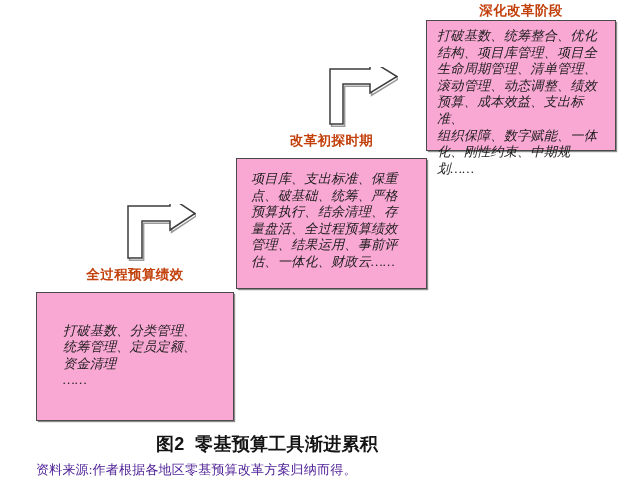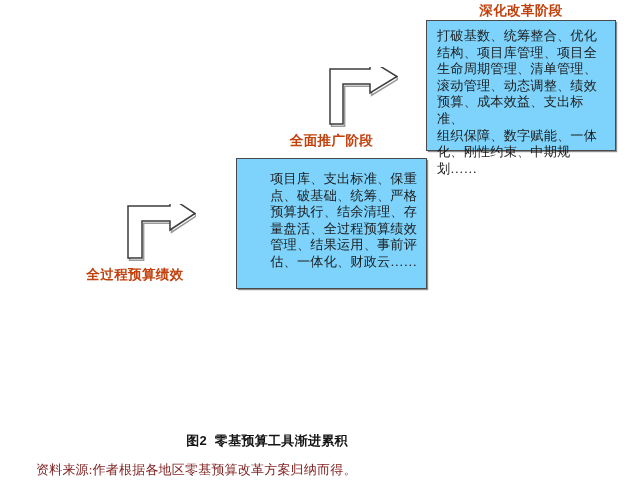--- a/index.html
+++ b/index.html
@@ -38,71 +38,72 @@
   }
   #label-stage-3 { left: 426px; top: 2px; width: 190px; }
   #label-stage-2 { left: 236px; top: 132px; width: 191px; }
   #label-stage-1 { left: 36px;  top: 266px; width: 198px; }
 
   
   .stage-box {
     position: absolute;
     box-sizing: border-box;
     border: 1px solid #4a4a4a;
-    background: #7dd3fc;
+    background: #f9a8d4;
     box-shadow: 1.5px 1.5px 0 -0.3px #8d8d8d;
+    font-style: italic;
   }
   .stage-box .box-text {
     font-family: "Liberation Serif", "DejaVu Serif", serif;
     font-size: 13.2px;
     line-height: 16.6px;
     color: #1d1d1d;
     letter-spacing: 0.15px;
     text-align: left;
     white-space: pre-line;
   }
 
   #box-stage-3 { left: 426px; top: 20px;  width: 190px; height: 131px; }
   #box-stage-3 .box-text { padding: 7px 9px 0 10px; }
 
   #box-stage-2 { left: 236px; top: 158px; width: 191px; height: 131px; }
-  #box-stage-2 .box-text { padding: 12px 9px 0 14px; text-align: right; }
+  #box-stage-2 .box-text { padding: 12px 9px 0 14px; }
 
   #box-stage-1 { left: 36px;  top: 292px; width: 198px; height: 129px; }
   #box-stage-1 .box-text { padding: 30px 9px 0 26px; line-height: 16.4px; }
 
   
   .elbow-arrow {
     position: absolute;
   }
   #arrow-stage1-to-stage2 { left: 126px; top: 204px; width: 70px; height: 58px; }
   #arrow-stage2-to-stage3 { left: 328px; top: 67px;  width: 70px; height: 61px; }
 
   
   #figure-caption {
     position: absolute;
     left: 0;
     top: 432px;
     width: 534px;
     text-align: center;
     font-family: "Liberation Sans", "DejaVu Sans", sans-serif;
     font-weight: bold;
-    font-size: 13px;
+    font-size: 18px;
     letter-spacing: 0.3px;
     color: #141414;
     white-space: pre;
   }
   #source-note {
     position: absolute;
     left: 36px;
     top: 461px;
     font-family: "Liberation Serif", "DejaVu Serif", serif;
     font-size: 13px;
     letter-spacing: 0.2px;
-    color: #7f1d1d;
+    color: #4c1d95;
     white-space: nowrap;
   }
 </style>
 </head>
 <body>
 
 <div id="figure-canvas">
 
   <div class="stage-label" id="label-stage-3">深化改革阶段</div>
 
@@ -116,38 +117,44 @@
 化、刚性约束、中期规划……</div>
   </div>
 
   <div class="elbow-arrow" id="arrow-stage2-to-stage3">
     <svg width="70" height="61" viewBox="0 0 70 61" xmlns="http://www.w3.org/2000/svg">
       <polygon points="2,2 42,2 42,-7 69,9.5 42,26 42,17 15,17 15,57 2,57" transform="translate(1.6,2.2)" fill="none" stroke="#9a9a9a" stroke-width="1.6"></polygon>
       <polygon points="2,2 42,2 42,-7 69,9.5 42,26 42,17 15,17 15,57 2,57" fill="#ffffff" stroke="#3d3d3d" stroke-width="1.5" stroke-linejoin="miter"></polygon>
     </svg>
   </div>
 
-  <div class="stage-label" id="label-stage-2">全面推广阶段</div>
+  <div class="stage-label" id="label-stage-2">改革初探时期</div>
 
   <div class="stage-box" id="box-stage-2">
     <div class="box-text">项目库、支出标准、保重
 点、破基础、统筹、严格
 预算执行、结余清理、存
 量盘活、全过程预算绩效
 管理、结果运用、事前评
 估、一体化、财政云……</div>
   </div>
 
   <div class="elbow-arrow" id="arrow-stage1-to-stage2">
     <svg width="70" height="58" viewBox="0 0 70 58" xmlns="http://www.w3.org/2000/svg">
       <polygon points="2,2 44,2 44,-7 69,9.5 44,26 44,17 16,17 16,54 2,54" transform="translate(1.6,2.2)" fill="none" stroke="#9a9a9a" stroke-width="1.6"></polygon>
       <polygon points="2,2 44,2 44,-7 69,9.5 44,26 44,17 16,17 16,54 2,54" fill="#ffffff" stroke="#3d3d3d" stroke-width="1.5" stroke-linejoin="miter"></polygon>
     </svg>
   </div>
 
   <div class="stage-label" id="label-stage-1">全过程预算绩效</div>
 
+  <div class="stage-box" id="box-stage-1">
+    <div class="box-text">打破基数、分类管理、
+统筹管理、定员定额、
+资金清理
+……</div>
+  </div>
 
   <div id="figure-caption">图2  零基预算工具渐进累积</div>
 
   <div id="source-note">资料来源:作者根据各地区零基预算改革方案归纳而得。</div>
 
 </div>
 
 </body></html>

